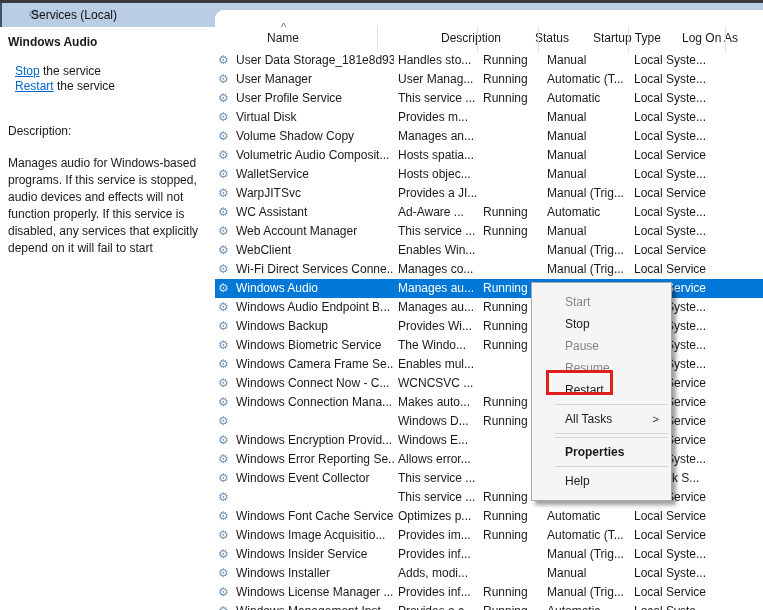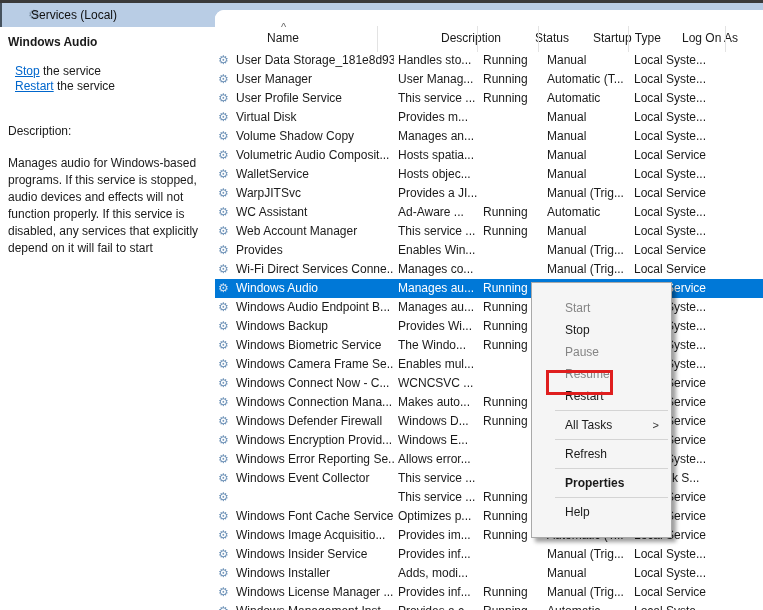--- a/index.html
+++ b/index.html
@@ -46,21 +46,21 @@
   .cell-name { left:21px; width:158px; }
   .cell-desc { left:183px; width:82px; }
   .cell-status { left:268px; width:60px; }
   .cell-startup { left:332px; width:86px; }
   .cell-logon { left:419px; width:126px; }
   .svc-row.selected { background:#0078d7; color:#fff; }
   .svc-row.selected .cell-icon { color:#cfe0f2; }
 
   
   .context-menu { position:absolute; left:531px; top:282px; width:141px; z-index:40;
-    background:#f5f5f5; border:1px solid #a9a9a9; padding:14px 0;
+    background:#f5f5f5; border:1px solid #a9a9a9; padding:8px 0;
     box-shadow:4px 4px 4px rgba(0,0,0,0.38); }
   .menu-item { position:relative; height:22px; line-height:22px; padding-left:33px;
     color:#1a1a1a; cursor:default; white-space:nowrap; }
   .menu-item.disabled { color:#858585; }
   .menu-item.bold { font-weight:bold; }
   .submenu-arrow { position:absolute; right:12px; top:0; font-size:11px; color:#333; }
   .menu-sep { height:0; border-top:1px solid #d4d4d4; margin:3px 3px 3px 23px; }
 
   
   .red-box { position:absolute; left:546px; top:370px; width:67px; height:25px;
@@ -181,21 +181,21 @@
         <div class="svc-row">
     <span class="cell-icon"></span>
     <span class="cell-name">Web Account Manager</span>
     <span class="cell-desc">This service ...</span>
     <span class="cell-status">Running</span>
     <span class="cell-startup">Manual</span>
     <span class="cell-logon">Local Syste...</span>
   </div>
         <div class="svc-row">
     <span class="cell-icon"></span>
-    <span class="cell-name">Provides</span>
+    <span class="cell-name">WebClient</span>
     <span class="cell-desc">Enables Win...</span>
     <span class="cell-status"></span>
     <span class="cell-startup">Manual (Trig...</span>
     <span class="cell-logon">Local Service</span>
   </div>
         <div class="svc-row">
     <span class="cell-icon"></span>
     <span class="cell-name">Wi-Fi Direct Services Conne...</span>
     <span class="cell-desc">Manages co...</span>
     <span class="cell-status"></span>
@@ -253,21 +253,20 @@
         <div class="svc-row">
     <span class="cell-icon"></span>
     <span class="cell-name">Windows Connection Mana...</span>
     <span class="cell-desc">Makes auto...</span>
     <span class="cell-status">Running</span>
     <span class="cell-startup"></span>
     <span class="cell-logon">Local Service</span>
   </div>
         <div class="svc-row">
     <span class="cell-icon"></span>
-    <span class="cell-name">Windows Defender Firewall</span>
     <span class="cell-desc">Windows D...</span>
     <span class="cell-status">Running</span>
     <span class="cell-startup"></span>
     <span class="cell-logon">Local Service</span>
   </div>
         <div class="svc-row">
     <span class="cell-icon"></span>
     <span class="cell-name">Windows Encryption Provid...</span>
     <span class="cell-desc">Windows E...</span>
     <span class="cell-status"></span>
@@ -350,21 +349,20 @@
 
   <div class="context-menu" id="menu">
       <div class="menu-item disabled">Start</div>
       <div class="menu-item">Stop</div>
       <div class="menu-item disabled">Pause</div>
       <div class="menu-item disabled">Resume</div>
       <div class="menu-item">Restart</div>
       <div class="menu-sep"></div>
       <div class="menu-item">All Tasks<span class="submenu-arrow">&gt;</span></div>
       <div class="menu-sep"></div>
-      <div class="menu-item">Refresh</div>
       <div class="menu-sep"></div>
       <div class="menu-item bold">Properties</div>
       <div class="menu-sep"></div>
       <div class="menu-item">Help</div>
     </div>
 
   <div class="red-box"></div>
 
 </div>
 

